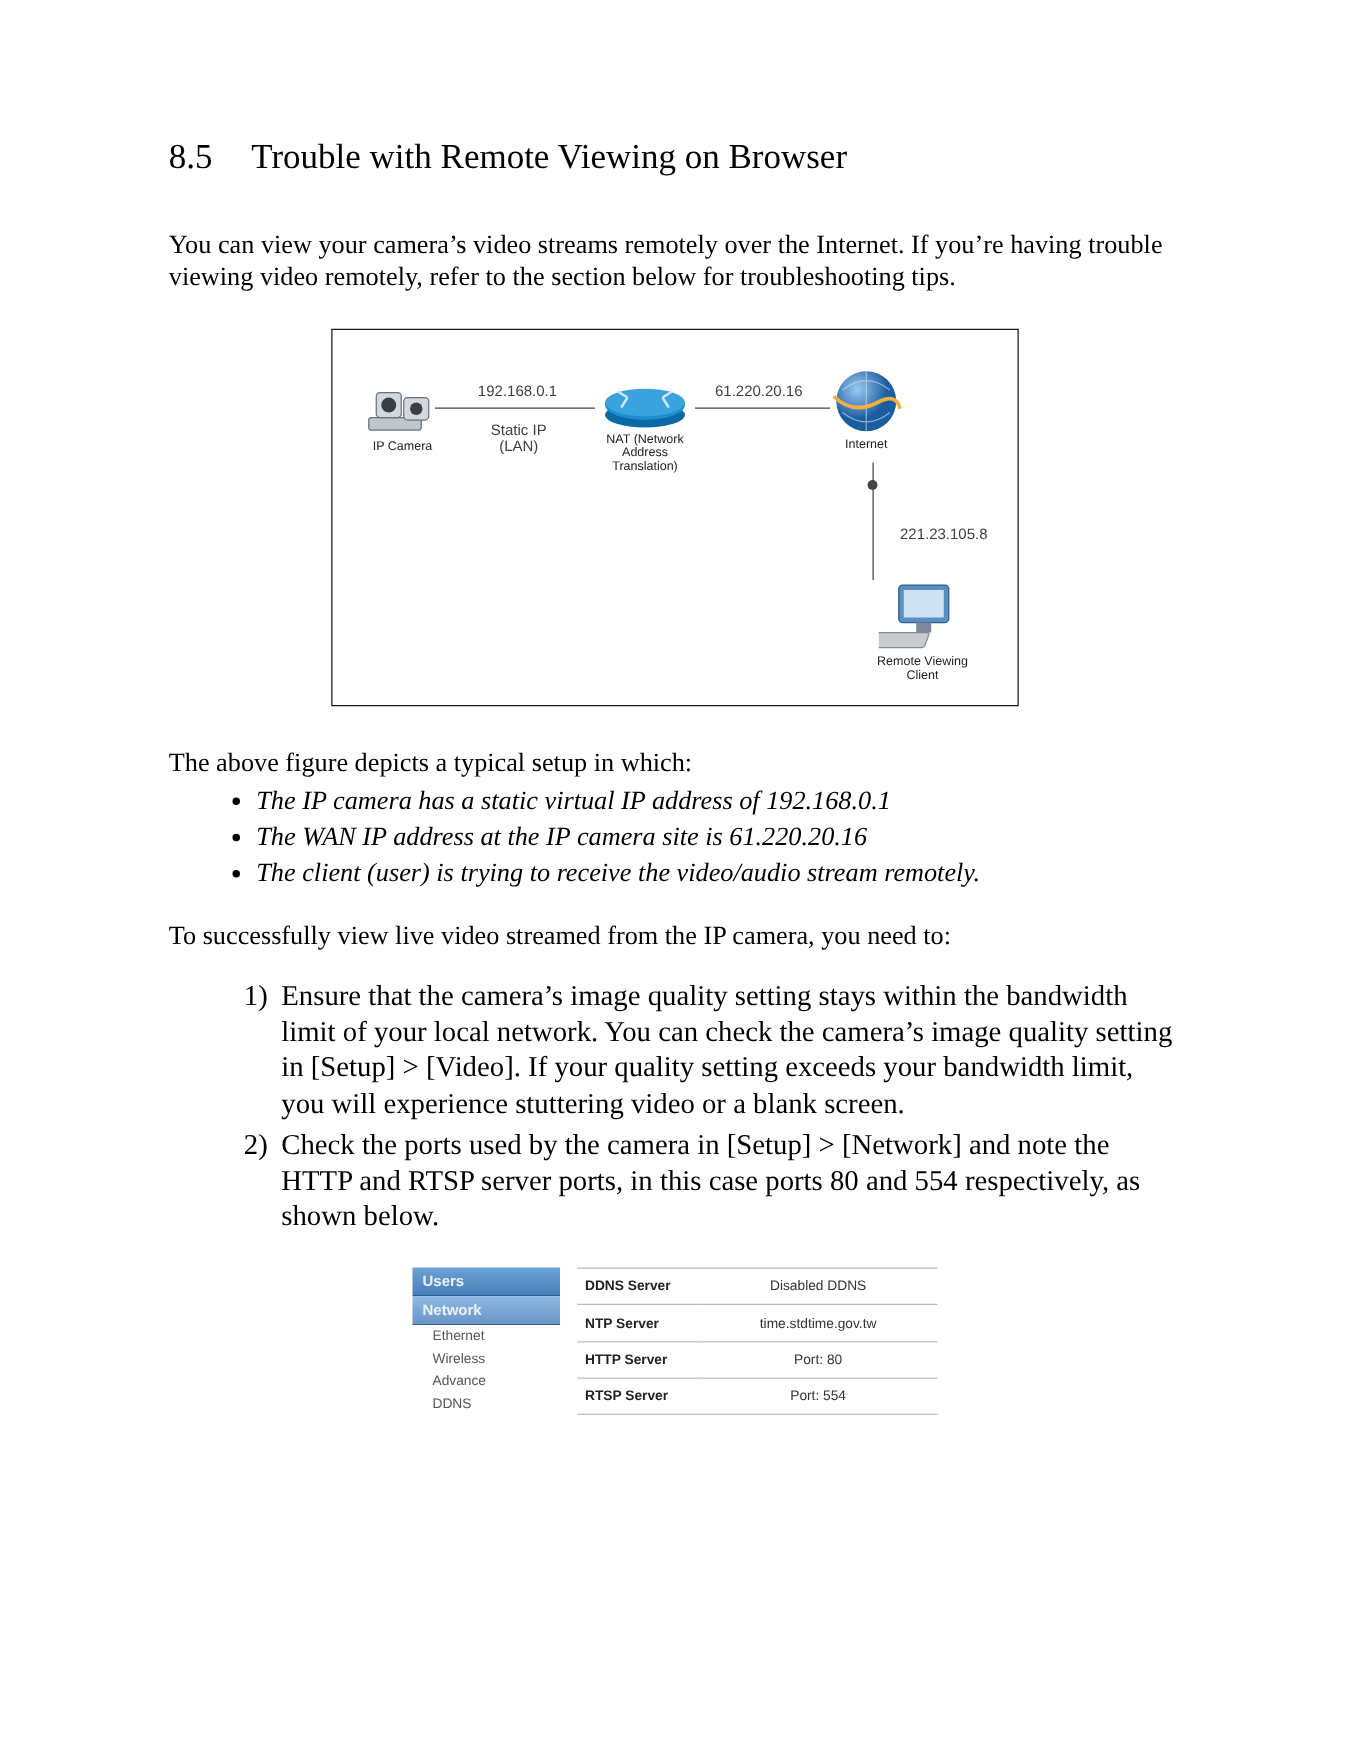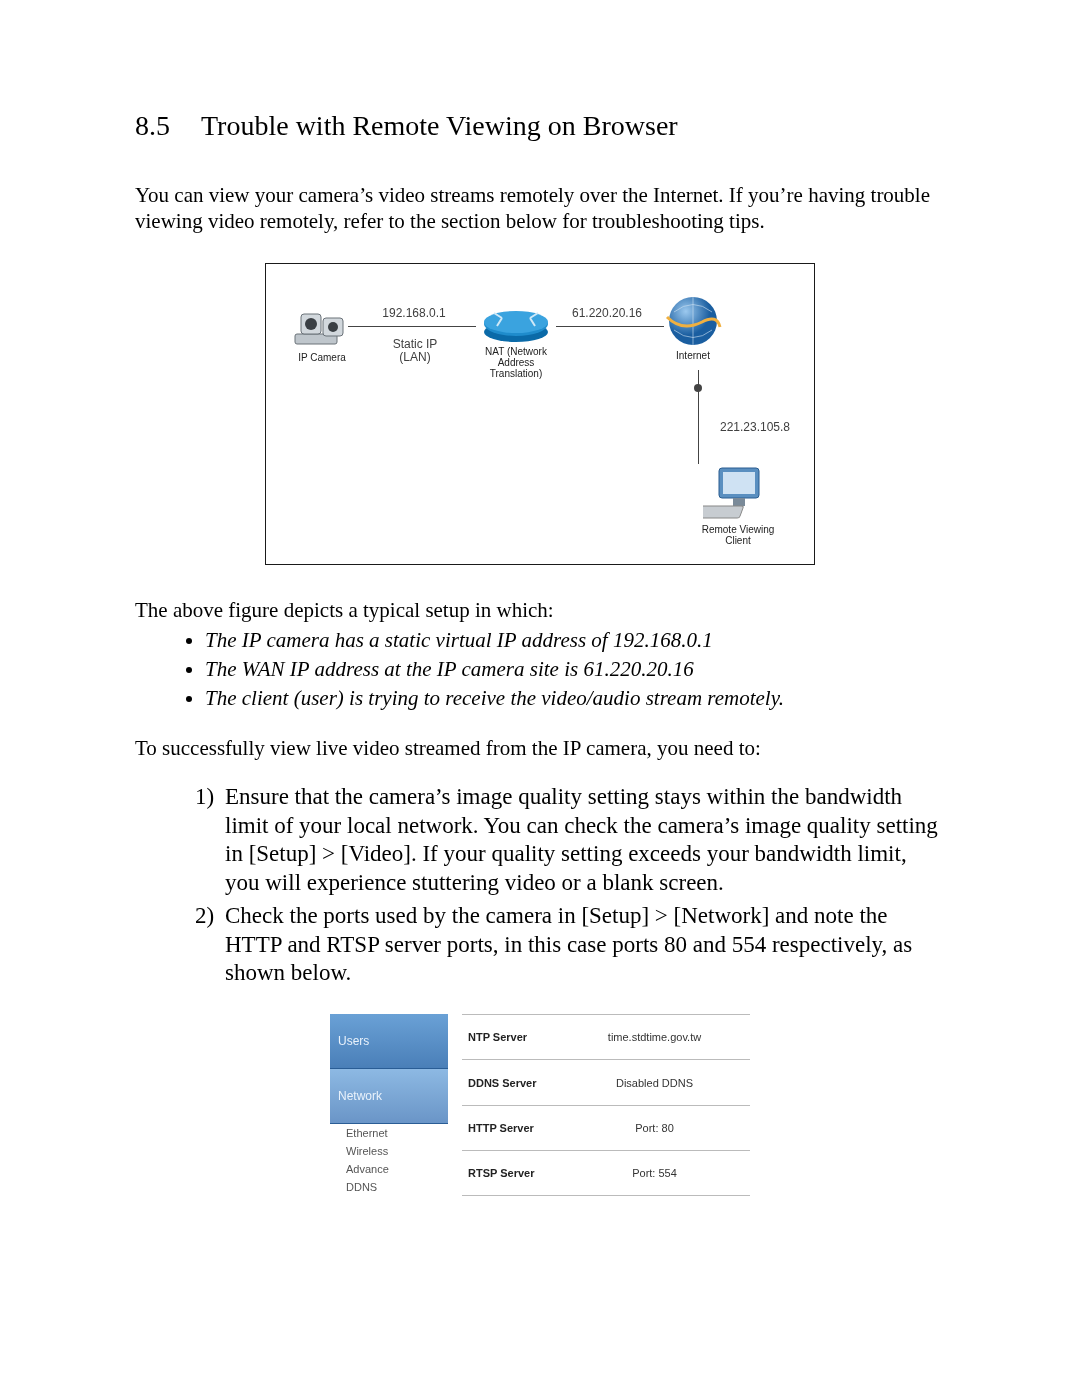--- a/index.html
+++ b/index.html
@@ -109,22 +109,22 @@
     gap: 14px;
     font-family: Arial, Helvetica, sans-serif;
     font-size: 11px;
   }
   .ui-nav {
     width: 118px;
   }
   .ui-nav .hdr {
     background: linear-gradient(#6aa1d6, #4a7fb8);
     color: #e9f2fb;
-    font-weight: normal;
-    padding: 20px 8px;
+    font-weight: bold;
+    padding: 4px 8px;
     border-bottom: 1px solid #2a5d95;
     font-size: 12px;
   }
   .ui-nav .hdr.sel {
     background: linear-gradient(#8db9e3, #6a95c7);
   }
   .ui-nav .item {
     padding: 3px 4px 3px 16px;
     color: #555;
     font-size: 11px;
@@ -242,26 +242,26 @@
       <div class="hdr">Users</div>
       <div class="hdr sel">Network</div>
       <div class="item">Ethernet</div>
       <div class="item">Wireless</div>
       <div class="item">Advance</div>
       <div class="item">DDNS</div>
     </div>
     <table class="ui-table">
       <tbody>
           <tr>
+        <td>DDNS Server</td>
+        <td>Disabled DDNS</td>
+      </tr>
+      <tr>
         <td>NTP Server</td>
         <td>time.stdtime.gov.tw</td>
-      </tr>
-      <tr>
-        <td>DDNS Server</td>
-        <td>Disabled DDNS</td>
       </tr>
       <tr>
         <td>HTTP Server</td>
         <td>Port: 80</td>
       </tr>
       <tr>
         <td>RTSP Server</td>
         <td>Port: 554</td>
       </tr>
     </tbody>

